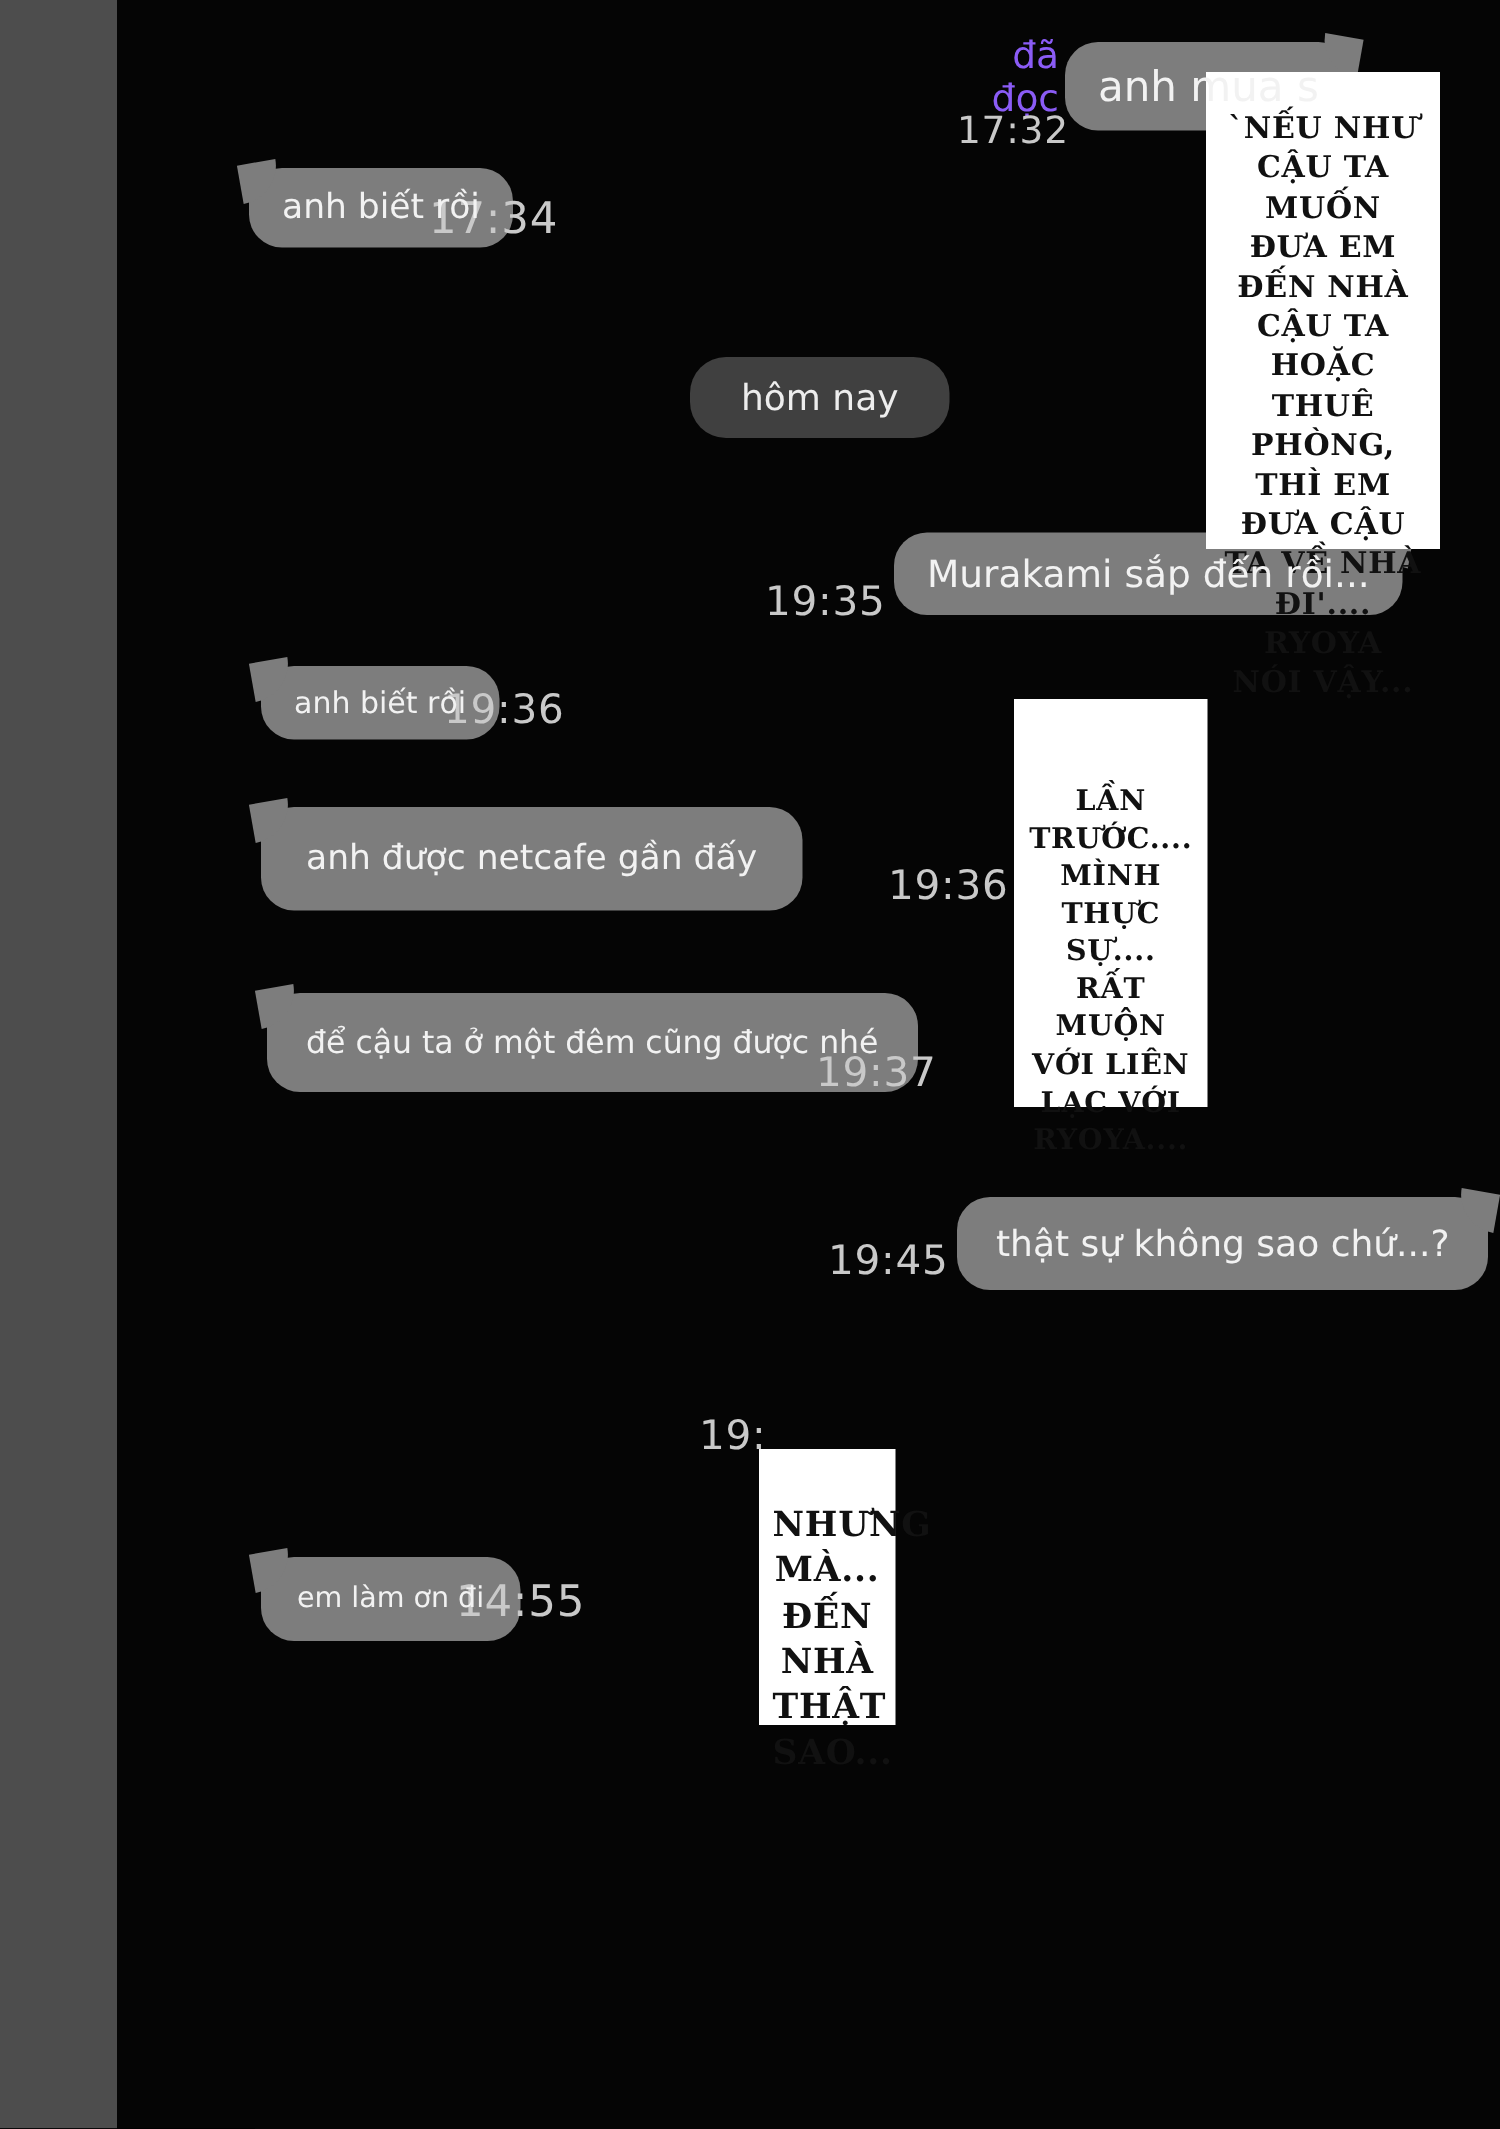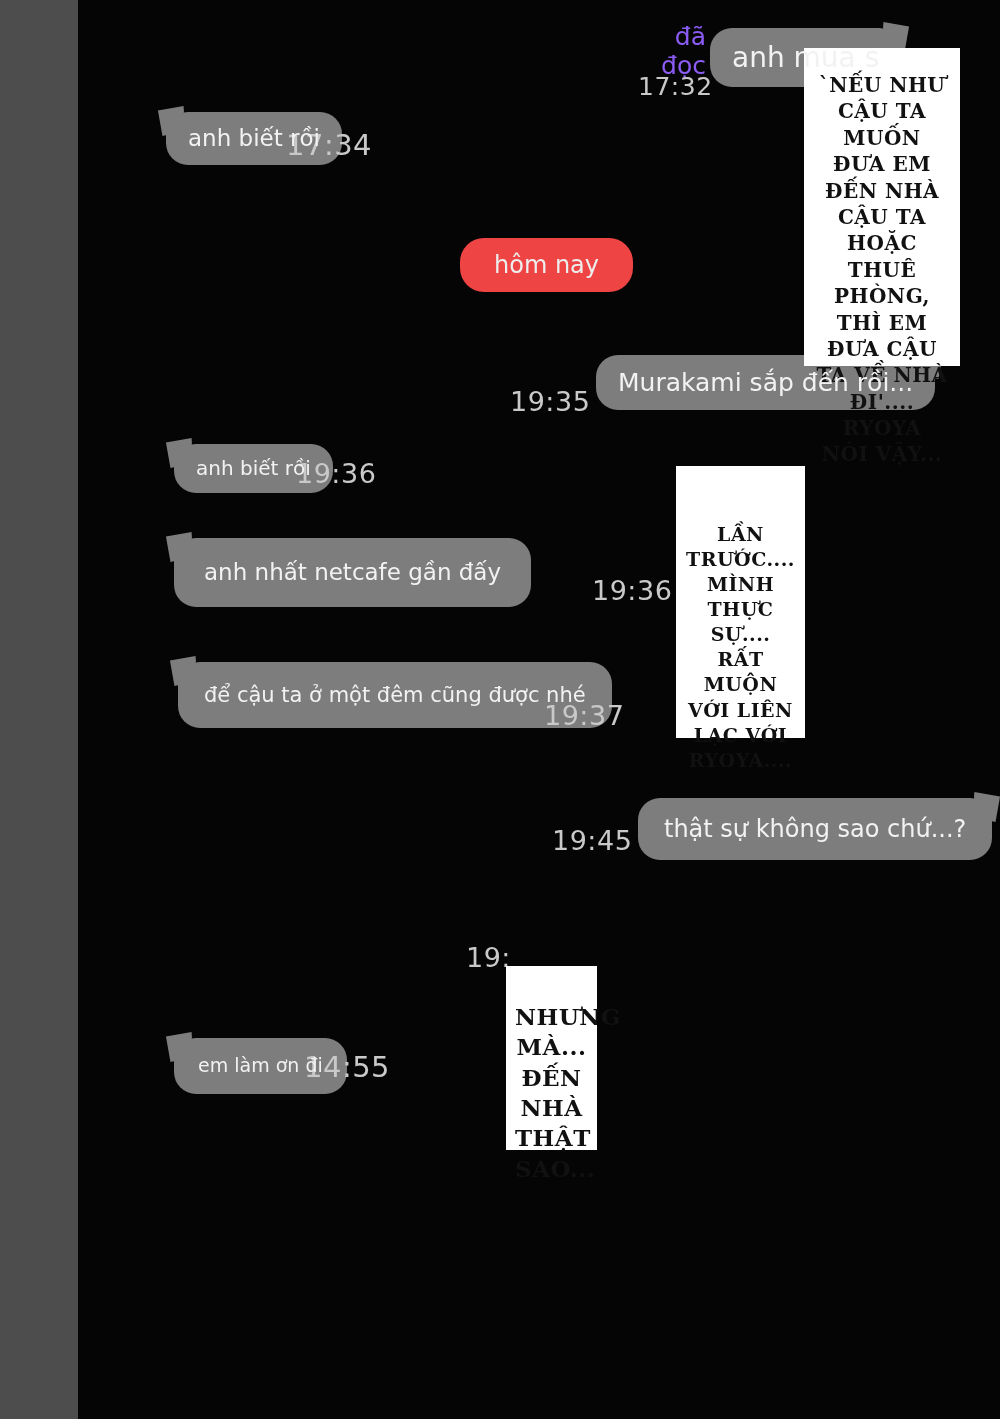--- a/index.html
+++ b/index.html
@@ -79,21 +79,21 @@
     text-align: center;
   }
   .readmark {
     position: absolute;
     color: #8b5cf6;
     font-size: 25px;
     text-align: right;
   }
   .daypill {
     position: absolute;
-    background: #ef4444;
+    background: #404040;
     color: #ededed;
     border-radius: 24px;
     padding: 13px 34px;
     font-size: 24px;
   }
 
   
   .narration {
     position: absolute;
     background: #ffffff;
@@ -135,21 +135,21 @@
       <span class="txt">Murakami sắp đến rồi...</span>
     </div>
     <div class="ts" style="left:432px; top:386px; font-size:27px;">19:35</div>
 
     <div class="bubble left" style="left:96px; top:444px; font-size:20px;">
       <span class="txt">anh biết rồi</span>
     </div>
     <div class="ts" style="left:218px; top:458px; font-size:27px;">19:36</div>
 
     <div class="bubble left" style="left:96px; top:538px; font-size:23px; padding:20px 30px;">
-      <span class="txt">anh nhất netcafe gần đấy</span>
+      <span class="txt">anh được netcafe gần đấy</span>
     </div>
     <div class="ts" style="left:514px; top:575px; font-size:27px;">19:36</div>
 
     <div class="bubble left" style="left:100px; top:662px; font-size:21px; padding:20px 26px;">
       <span class="txt">để cậu ta ở một đêm cũng được nhé</span>
     </div>
     <div class="ts" style="left:466px; top:700px; font-size:27px;">19:37</div>
 
     <div class="bubble right" style="left:560px; top:798px; font-size:24px; padding:16px 26px;">
       <span class="txt">thật sự không sao chứ...?</span>

